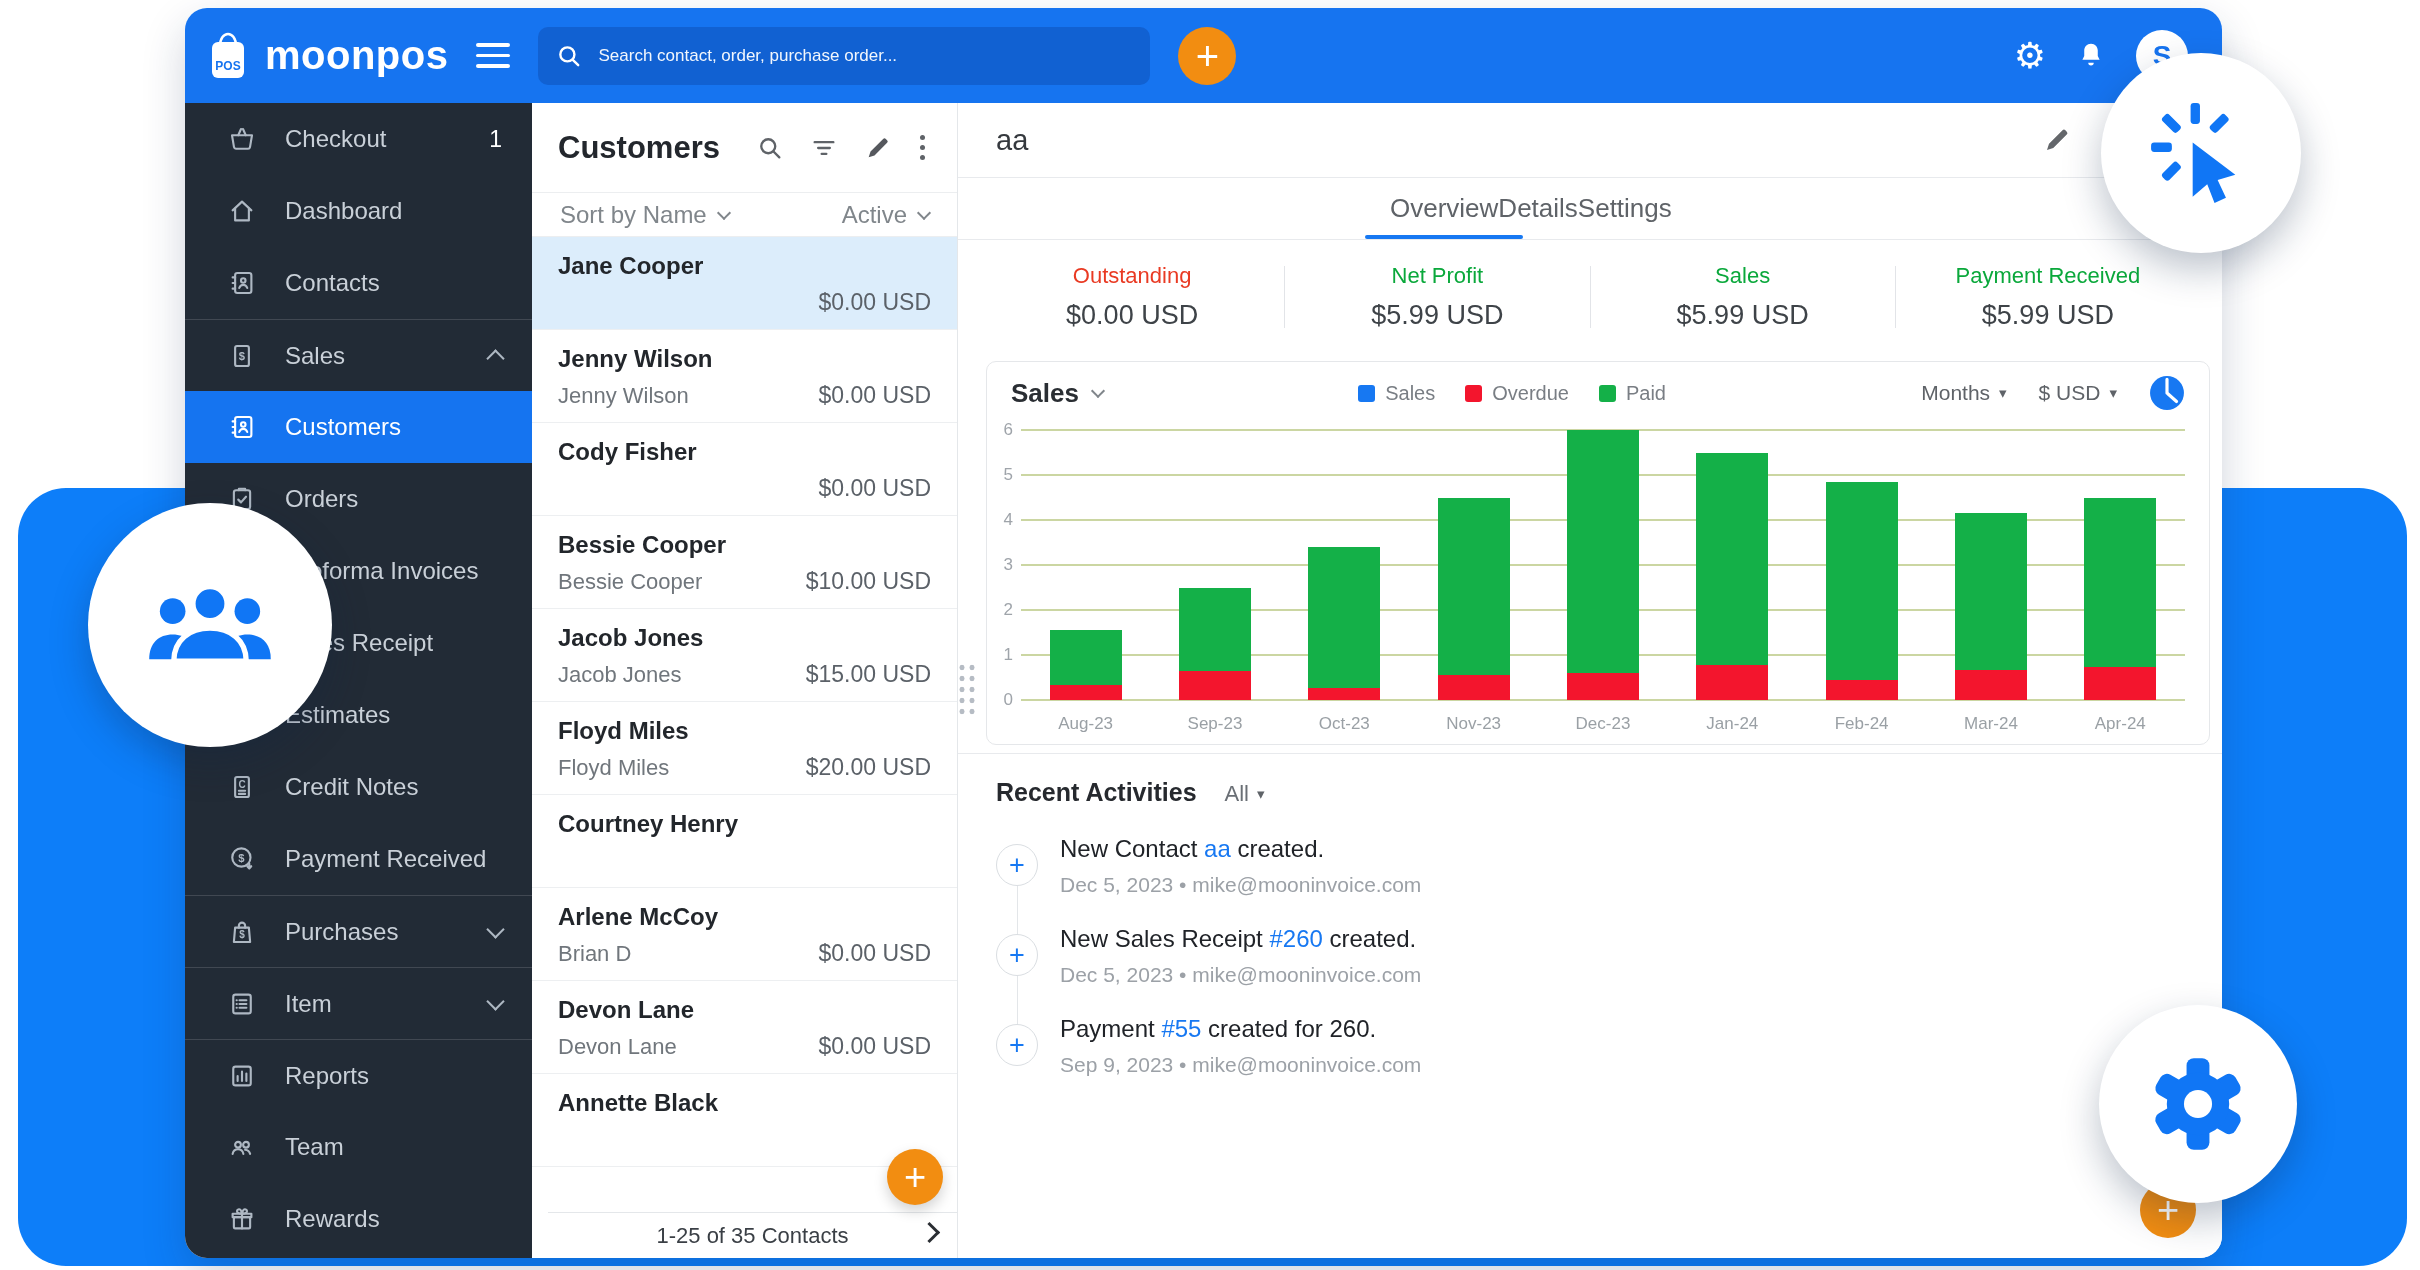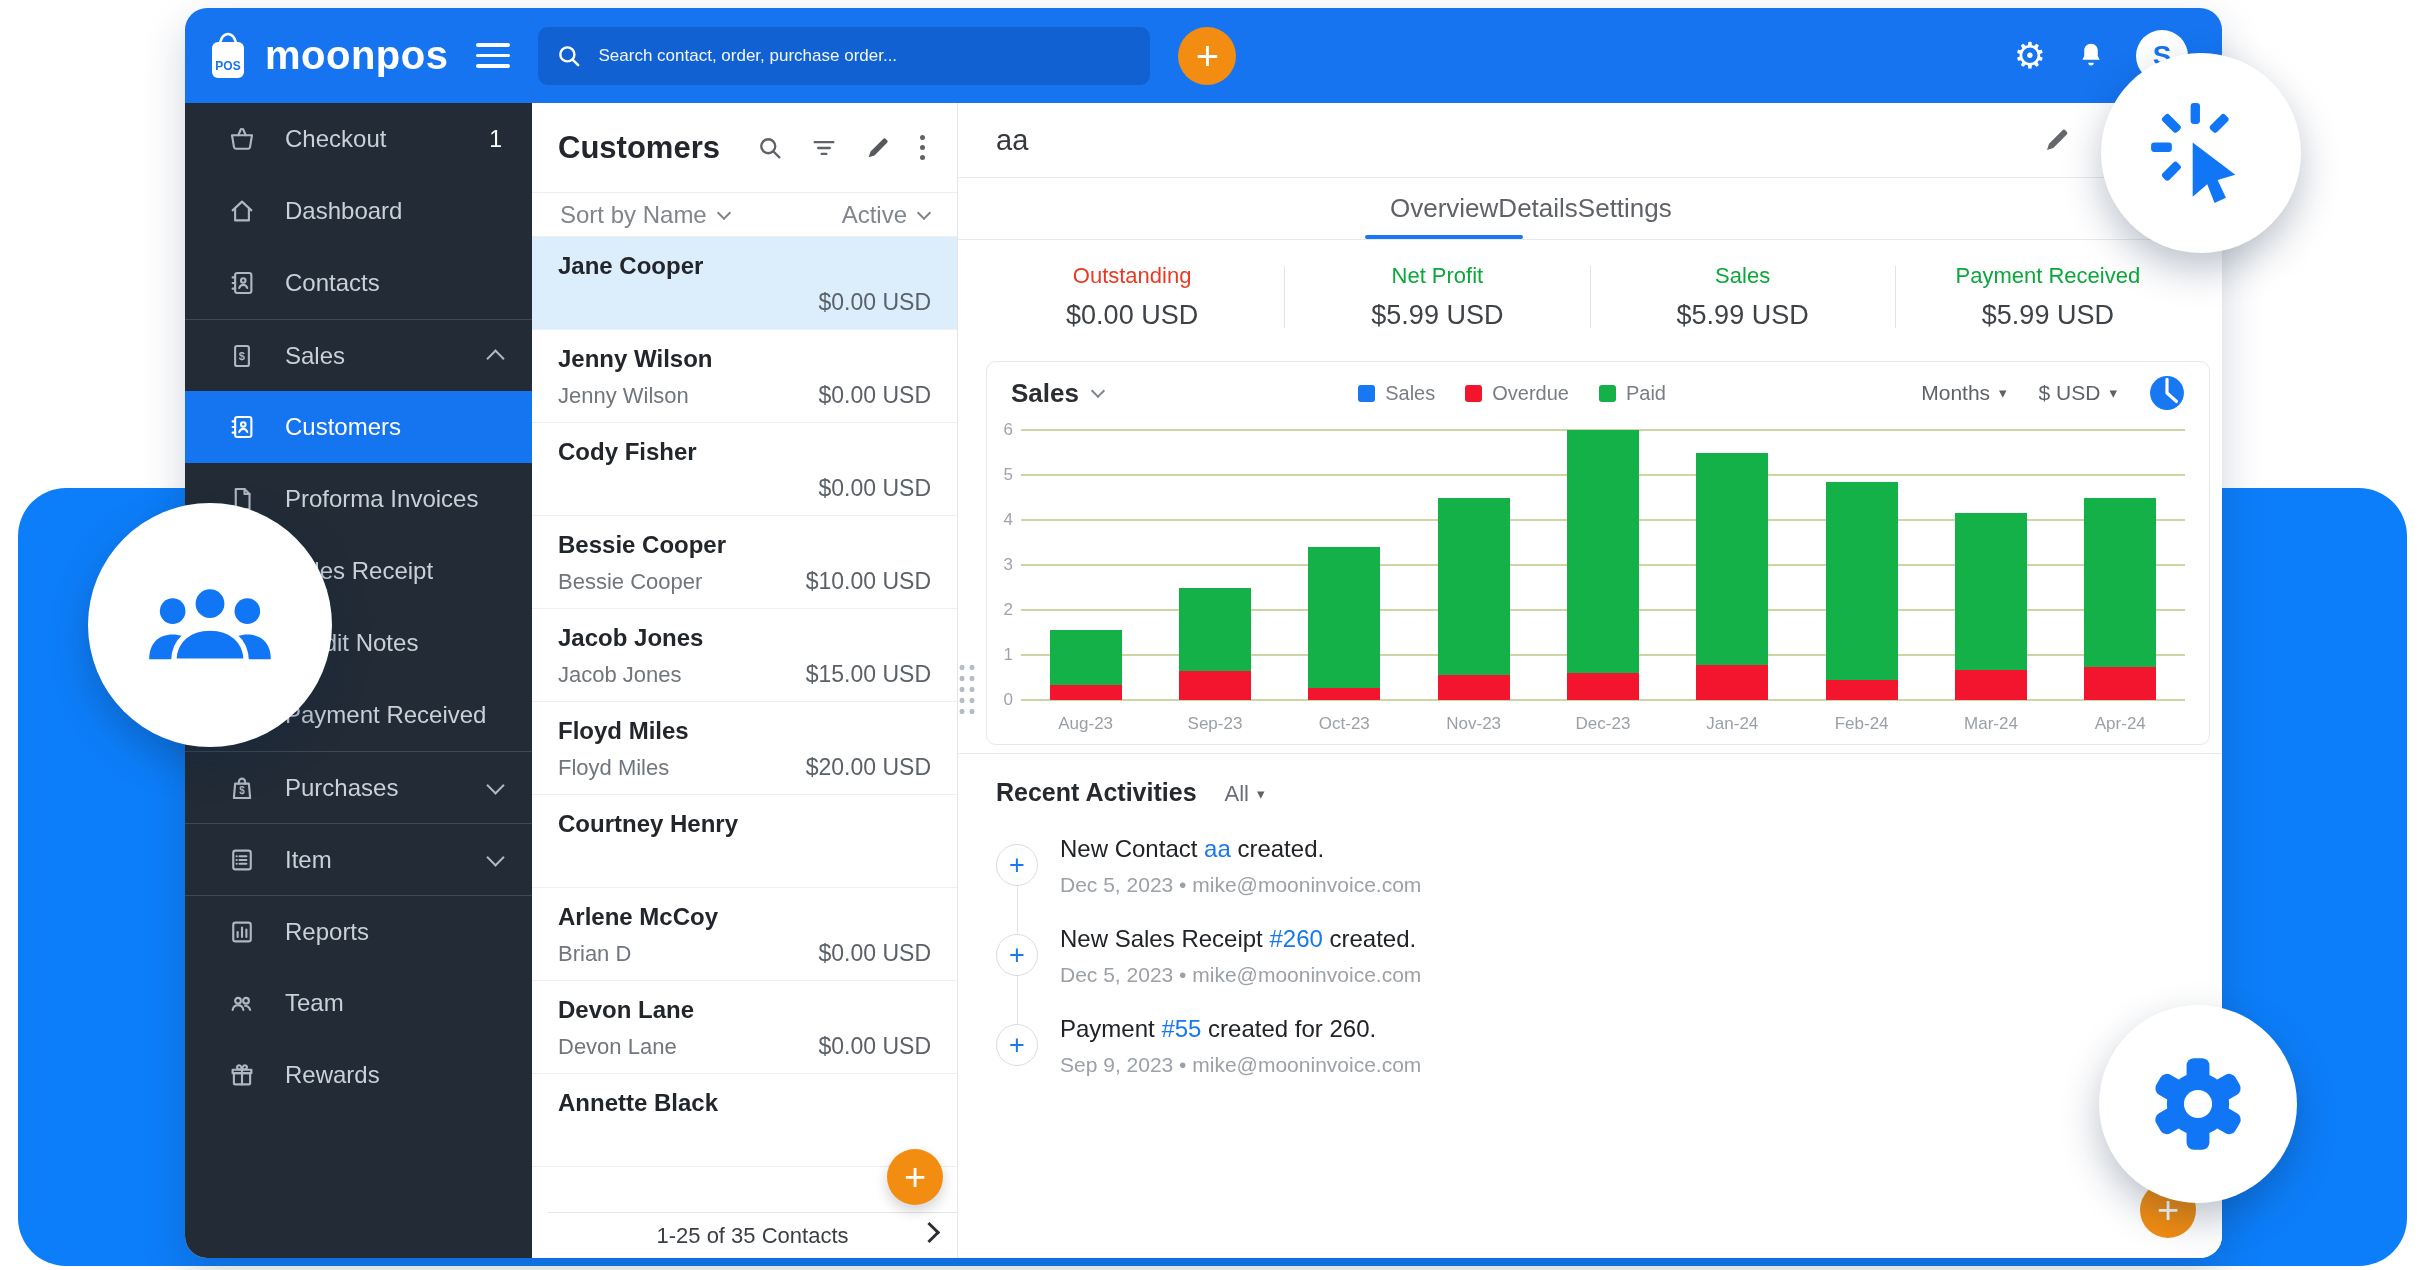--- a/index.html
+++ b/index.html
@@ -215,34 +215,54 @@
                 <path d="M4.5 7.5h2M4.5 12h2M4.5 16.5h2"></path>
                 <circle cx="13" cy="10" r="1.8"></circle>
                 <path d="M9.8 16c.6-1.7 2-2.5 3.2-2.5s2.6.8 3.2 2.5"></path>
               </svg>
             </span>
           <span class="s-label">Customers</span>
         </div>
         <div class="s-item">
           <span class="s-ico">
               <svg viewBox="0 0 24 24">
+                <rect x="5.5" y="5" width="13" height="15" rx="1.8"></rect>
+                <path d="M9.5 5V3.8h5V5"></path>
+                <path d="M9 12.5l2.2 2.2 4-4.5"></path>
+              </svg>
+            </span>
+          <span class="s-label">Orders</span>
+        </div>
+        <div class="s-item">
+          <span class="s-ico">
+              <svg viewBox="0 0 24 24">
                 <path d="M7 4h7l4 4v12H7z"></path>
                 <path d="M14 4v4h4"></path>
               </svg>
             </span>
           <span class="s-label">Proforma Invoices</span>
         </div>
         <div class="s-item">
           <span class="s-ico">
               <svg viewBox="0 0 24 24">
                 <path d="M7 4h10v16l-2-1.4-1.5 1.1-1.5-1.1-1.5 1.1L9 18.6 7 20z"></path>
                 <path d="M10 9h4.5M10 12.5h4.5"></path>
               </svg>
             </span>
           <span class="s-label">Sales Receipt</span>
+        </div>
+        <div class="s-item">
+          <span class="s-ico">
+              <svg viewBox="0 0 24 24">
+                <path d="M7 4h7l4 4v12H7z"></path>
+                <path d="M14 4v4h4"></path>
+                <path d="M10 13h5M10 16h5"></path>
+              </svg>
+            </span>
+          <span class="s-label">Estimates</span>
         </div>
         <div class="s-item">
           <span class="s-ico">
               <svg viewBox="0 0 24 24">
                 <rect x="6.5" y="4" width="11" height="16" rx="1.5"></rect>
                 <text x="12" y="12.5" text-anchor="middle" font-size="8">C</text>
                 <path d="M9.5 15h5M9.5 17.5h5"></path>
               </svg>
             </span>
           <span class="s-label">Credit Notes</span>

